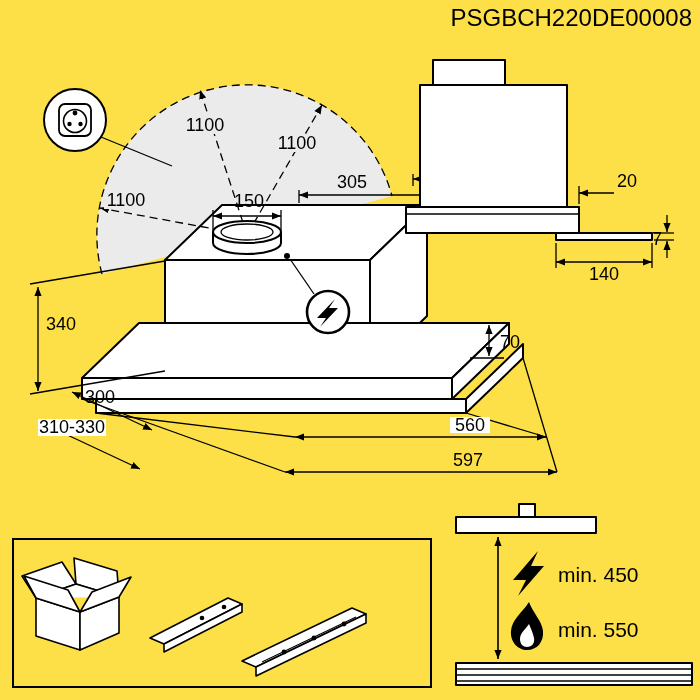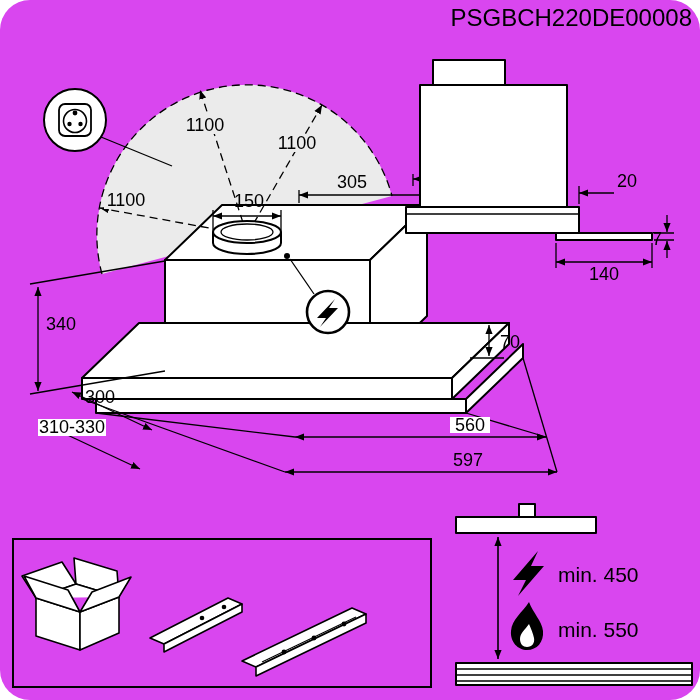--- a/index.html
+++ b/index.html
@@ -1,16 +1,16 @@
 <!DOCTYPE html>
 <html><head>
 <meta charset="utf-8">
 <style>
   html,body{margin:0;padding:0;background:#fff;}
-  .page{width:700px;height:700px;background:#d946ef;position:relative;overflow:hidden;border-radius:30px;}
+  .page{width:700px;height:700px;background:#fde047;position:relative;overflow:hidden;}
   svg{display:block;}
   .fw{stroke:#000;stroke-width:2;fill:#fff;stroke-linejoin:round;}
   .thin{stroke:#000;stroke-width:1.3;fill:none;}
   .dim{stroke:#000;stroke-width:1.3;fill:none;}
   .dash{stroke:#000;stroke-width:1.3;fill:none;stroke-dasharray:8 5;}
   .lbl{font-family:"Liberation Sans",sans-serif;font-size:18px;fill:#000;}
   .lbl-big{font-family:"Liberation Sans",sans-serif;font-size:21px;fill:#000;}
   .lbl-pn{font-family:"Liberation Sans",sans-serif;font-size:24px;fill:#000;}
 </style>
 </head>

